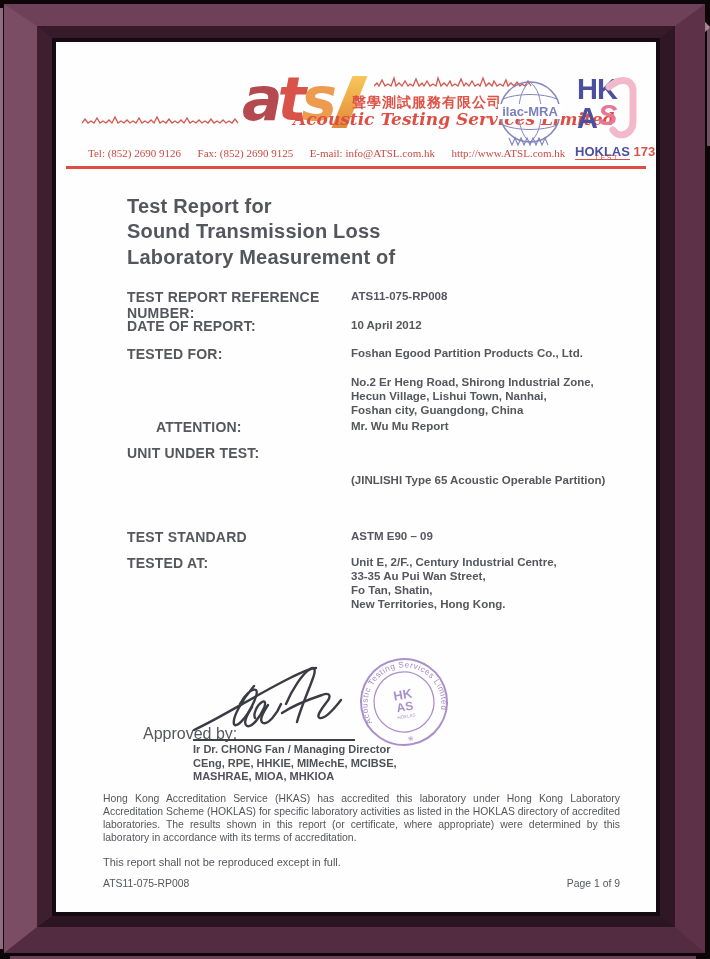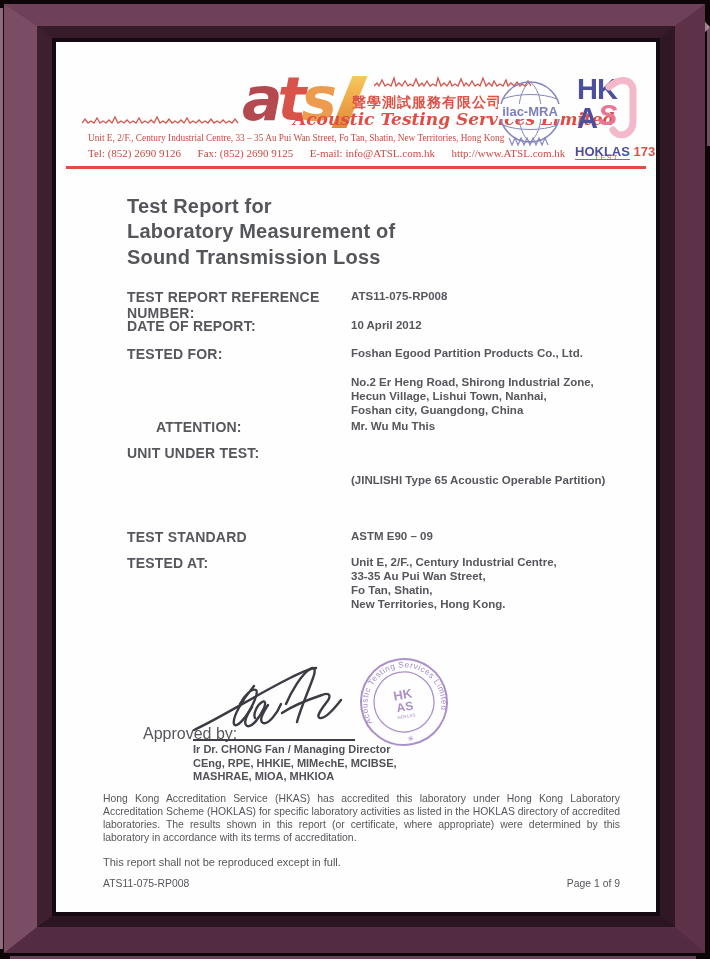--- a/index.html
+++ b/index.html
@@ -89,21 +89,20 @@
         <span class="l-s">s</span>
         <span class="slash"></span>
     </div>
 
     <svg class="abs" style="left:318px;top:34px;" width="172" height="14">
       <path class="sqg" d="M0,10 l3,-3 l2,3 l3,-6 l3,6 l3,-2 l3,2 l3,-8 l2,8 l3,-3 l3,3 l3,-5 l3,5 l2,-2 l3,2 l3,-7 l3,7 l3,-3 l2,3 l3,-5 l3,5 l3,-2 l3,2 l2,-8 l3,8 l3,-3 l3,3 l3,-5 l2,5 l3,-2 l3,2 l3,-7 l3,7 l2,-3 l3,3 l3,-5 l3,5 l3,-2 l2,2 l3,-8 l3,8 l3,-3 l3,3 l2,-5 l3,5 l3,-2 l3,2 l3,-6 l2,6 l3,-3 l3,3 l3,-4 l3,4 l2,-2 l3,2 l3,-5 l3,5"></path>
     </svg>
 
     <div class="abs cn-name">聲學測試服務有限公司</div>
     <div class="abs en-name">Acoustic Testing Services Limited</div>
-    <div class="abs addr1">Unit E, 2/F., Century Industrial Centre, 33 – 35 Au Pui Wan Street, Fo Tan, Shatin, New Territories, Hong Kong</div>
     <div class="abs addr2">Tel: (852) 2690 9126      Fax: (852) 2690 9125      E-mail: info@ATSL.com.hk      http://www.ATSL.com.hk</div>
     <div class="abs redrule"></div>
 
     <svg class="abs ilac" width="66" height="84" viewBox="0 0 66 84">
       <circle cx="33" cy="32" r="30" fill="none" stroke="#8486bd" stroke-width="1.6"></circle>
       <path d="M33,2 C18,12 18,52 33,62 M33,2 C48,12 48,52 33,62" fill="none" stroke="#8486bd" stroke-width="1"></path>
       <path d="M6,19 C20,13 46,13 60,19 M6,45 C20,51 46,51 60,45" fill="none" stroke="#8486bd" stroke-width="1"></path>
       <rect x="1" y="24" width="64" height="15" fill="#ffffff"></rect>
       <text x="33" y="36" text-anchor="middle" font-size="13" font-weight="bold" fill="#7d7fba" font-family="Liberation Sans, sans-serif">ilac-MRA</text>
       <path d="M12,58 l3,7 l3,-7 l3,7 l3,-7 l3,7 l3,-7 l3,7 l3,-7 l3,7 l3,-7 l3,7 l3,-7 l3,7" fill="none" stroke="#8486bd" stroke-width="1.1"></path>
@@ -115,38 +114,38 @@
       </svg>
       <div class="hk">HK</div>
       <div class="a">A</div>
       <div class="s">S</div>
       <div class="hoklas"><span class="blue">HOKLAS</span> <span class="num">173</span></div>
       <div class="test">TEST</div>
     </div>
 
     <div class="abs title">
       <div>Test Report for</div>
+      <div>Sound Transmission Loss</div>
       <div>Laboratory Measurement of</div>
-      <div>Sound Transmission Loss</div>
     </div>
 
     <div class="flabel" style="top:247px;">TEST REPORT REFERENCE NUMBER:</div>
     <div class="fval nw" style="top:247px;">ATS11-075-RP008</div>
 
     <div class="flabel" style="top:276px;">DATE OF REPORT:</div>
     <div class="fval nw" style="top:276px;">10 April 2012</div>
 
     <div class="flabel" style="top:304px;">TESTED FOR:</div>
     <div class="fval nw" style="top:304px;">Foshan Egood Partition Products Co., Ltd.</div>
     <div class="fval ml" style="top:333px;">No.2 Er Heng Road, Shirong Industrial Zone,
 Hecun Village, Lishui Town, Nanhai,
 Foshan city, Guangdong, China</div>
 
     <div class="flabel" style="top:377px;margin-left:29px;">ATTENTION:</div>
-    <div class="fval nw" style="top:377px;">Mr. Wu Mu This</div>
+    <div class="fval nw" style="top:377px;">Mr. Wu Mu Report</div>
 
     <div class="flabel" style="top:403px;">UNIT UNDER TEST:</div>
     <div class="fval just" style="top:431px;">(JINLISHI Type 65 Acoustic Operable Partition)</div>
 
     <div class="flabel" style="top:487px;">TEST STANDARD</div>
     <div class="fval nw" style="top:487px;">ASTM E90 – 09</div>
 
     <div class="flabel" style="top:513px;">TESTED AT:</div>
     <div class="fval ml" style="top:513px;">Unit E, 2/F., Century Industrial Centre,
 33-35 Au Pui Wan Street,

